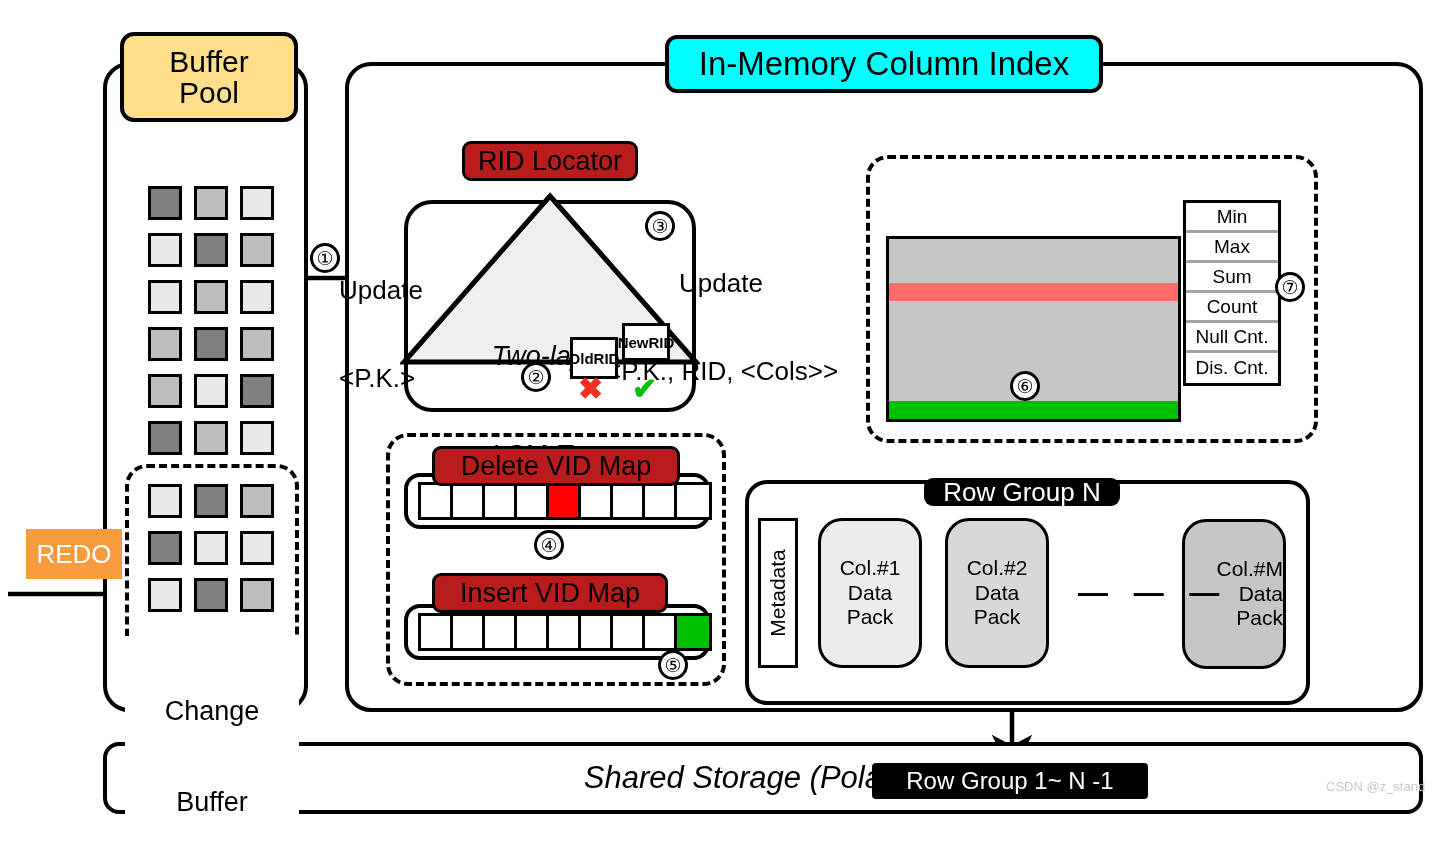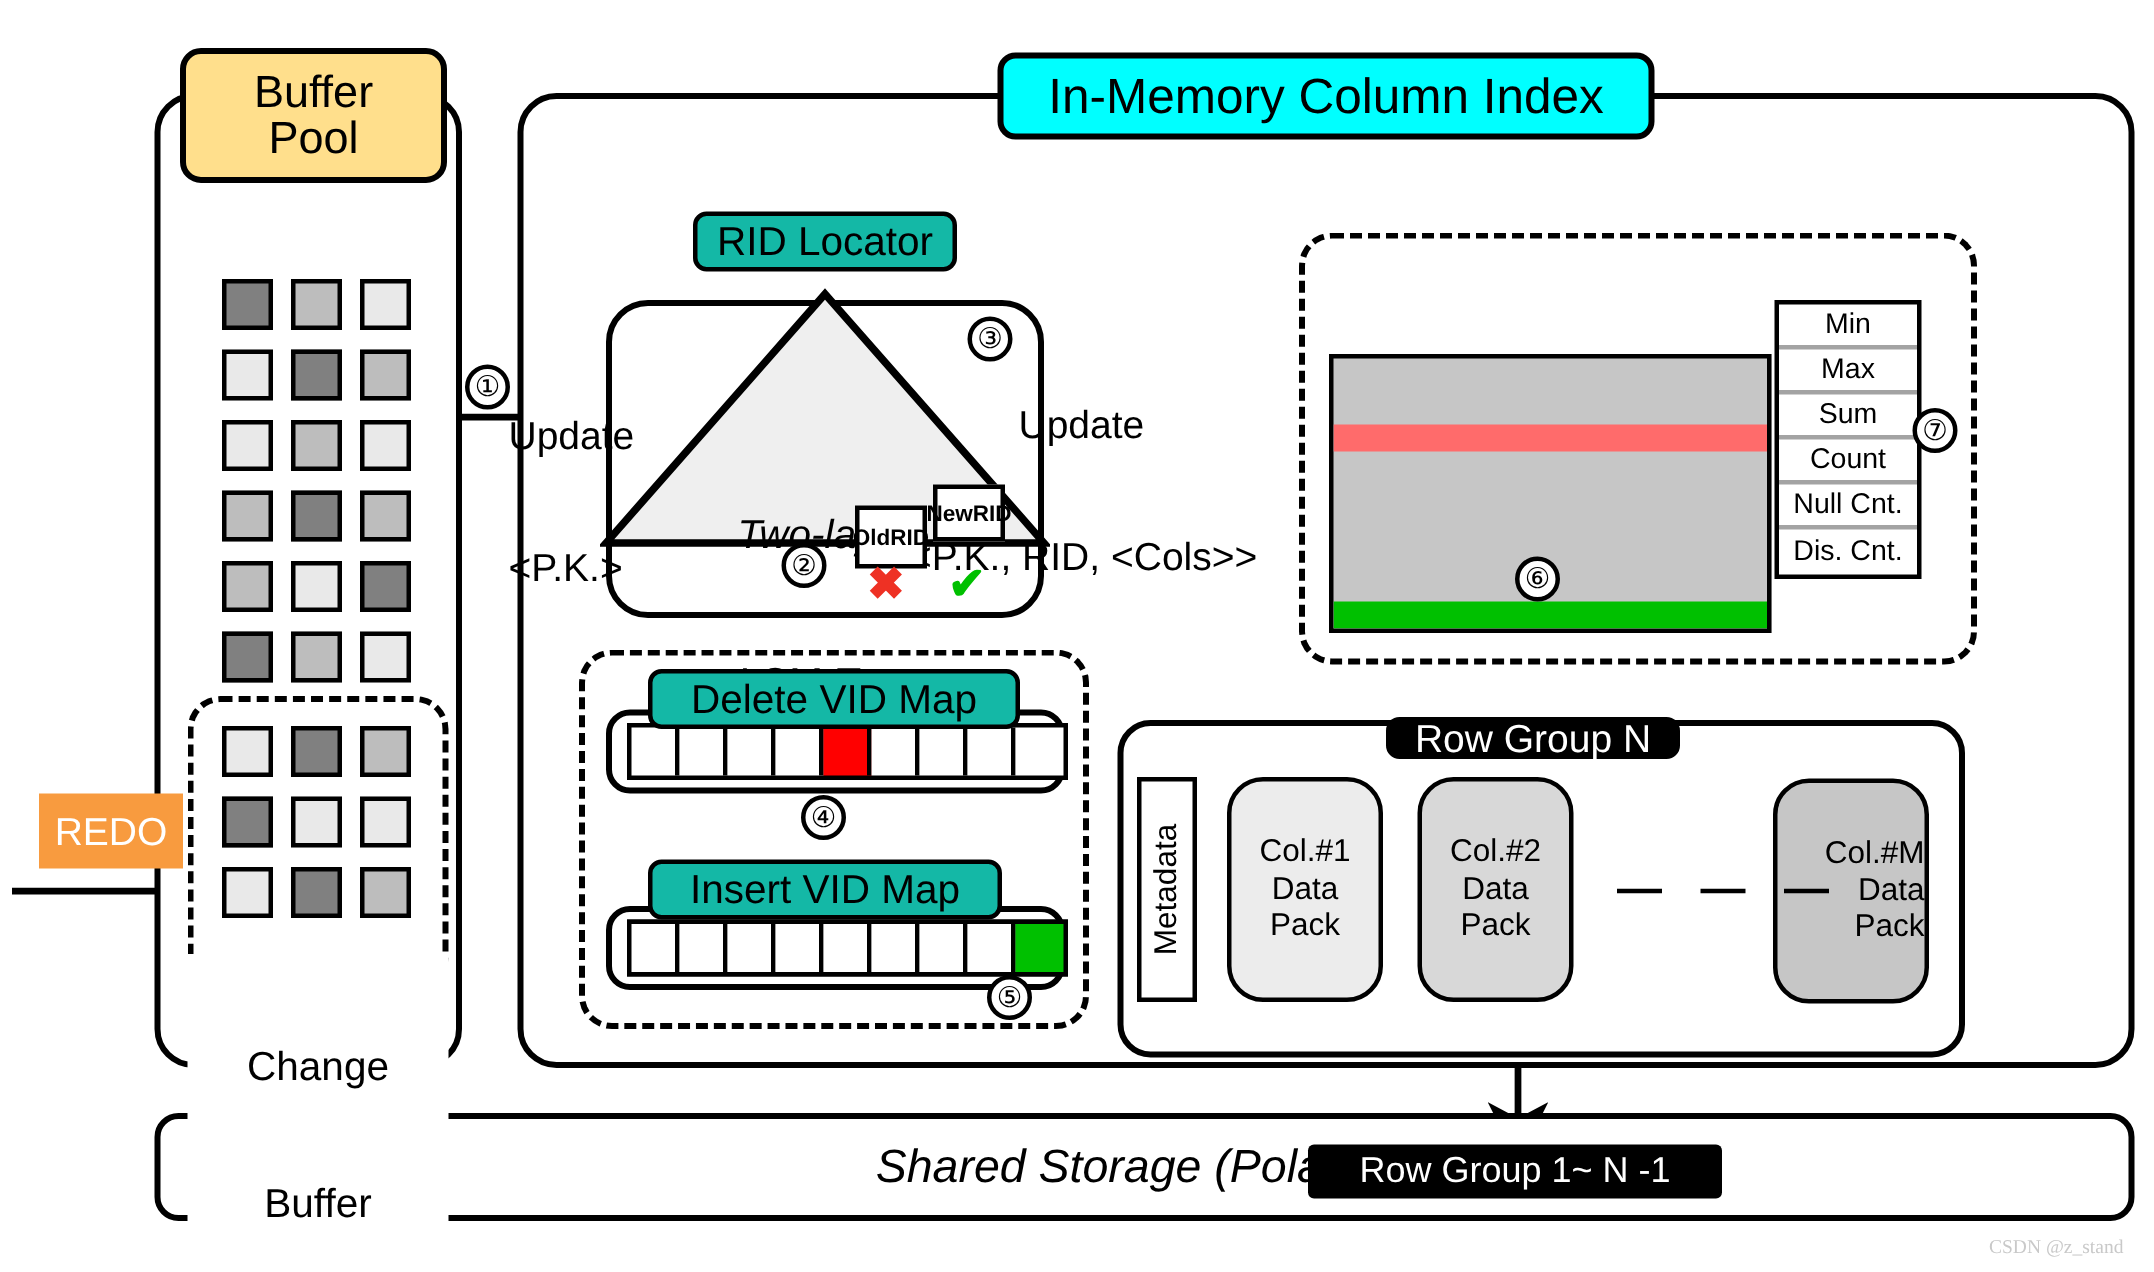--- a/index.html
+++ b/index.html
@@ -26,21 +26,21 @@
     border: 4px dashed #000;
     border-radius: 22px;
     background: transparent;
   }
 
   
   .chip {
     position: absolute;
     border: 3px solid #000;
     border-radius: 9px;
-    background: #14b8a6;
+    background: #b91c1c;
     display: flex; align-items: center; justify-content: center;
     text-align: center;
     line-height: 1.05;
     z-index: 6;
     white-space: nowrap;
   }
   .chip.plain { background: #fff; }
   .chip.cyan  { background: #00ffff; border-width: 4px; border-radius: 12px; }
   .chip.amber { background: #ffdf8c; border-width: 4px; border-radius: 14px; }
 
@@ -338,15 +338,15 @@
     <span>Data</span>
     <span>Pack</span>
   </div>
 
   <div class="rbox" style="left:103px; top:742px; width:1320px; height:72px; border-radius:16px;"></div>
 
   <div class="txt italic" style="left:103px; top:760px; width:1320px; text-align:center; font-size:31px;">Shared Storage (PolarFS)</div>
 
   <div class="blackchip" style="left:872px; top:763px; width:276px; height:36px; font-size:24px; border-radius:4px;">Row Group 1~ N -1</div>
 
-  <div class="wm" style="left:1326px; top:823px;font-family:Liberation Serif, serif;">CSDN @z_stand</div>
+  <div class="wm" style="left:1326px; top:779px;">CSDN @z_stand</div>
 
 </div>
 
 </body></html>

